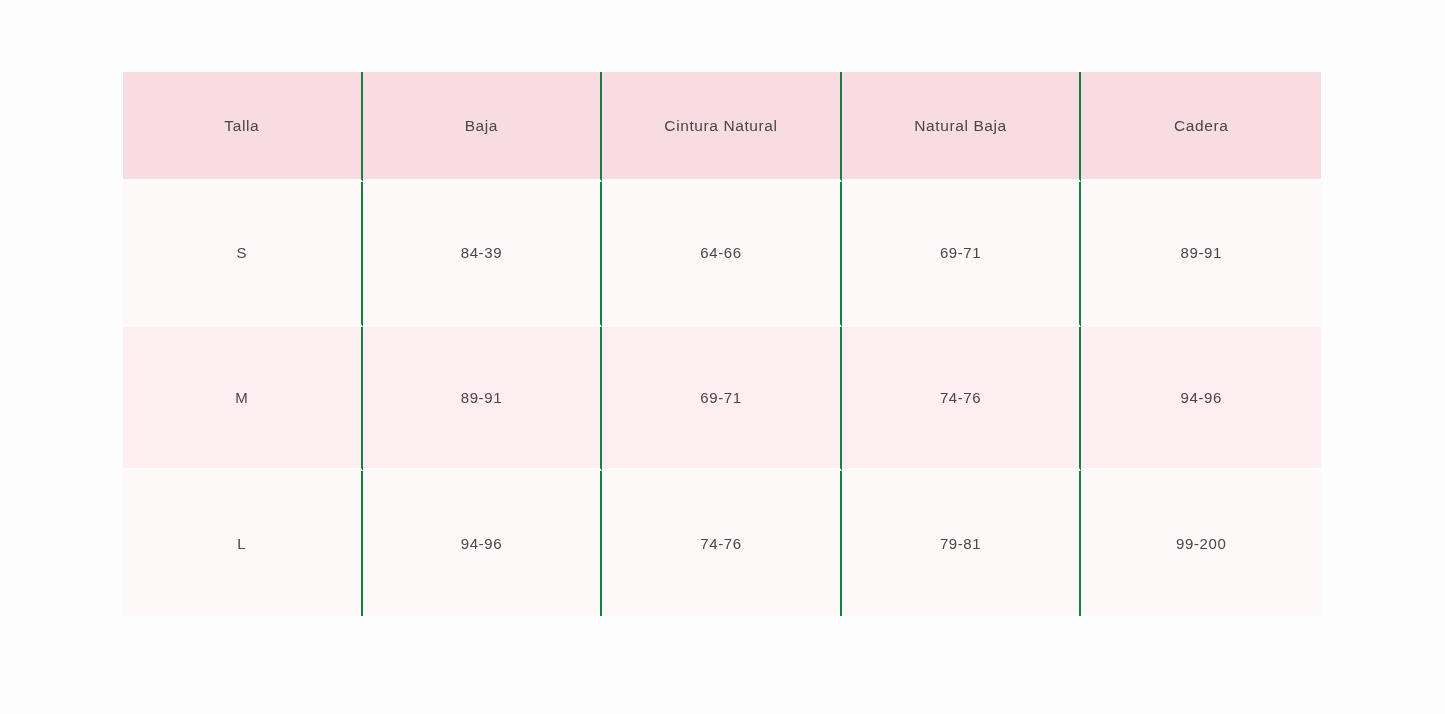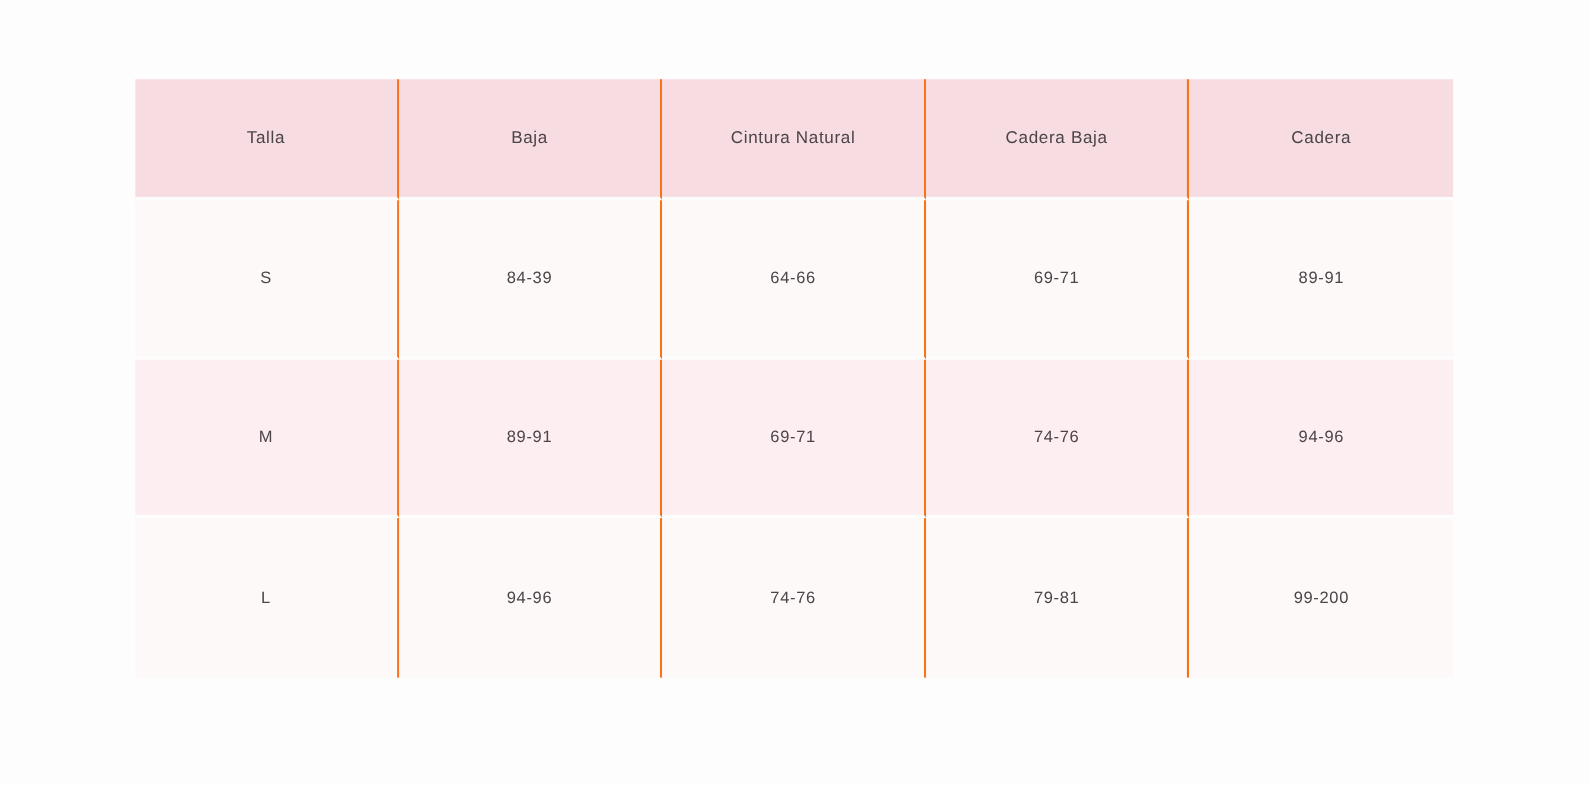--- a/index.html
+++ b/index.html
@@ -36,21 +36,21 @@
 
   .size-table th,
   .size-table td {
     padding: 0;
     margin: 0;
     text-align: center;
     vertical-align: middle;
     font-weight: 400;
     letter-spacing: 0.6px;
     color: #4b4449;
-    border-right: 2px solid #f97316;
+    border-right: 2px solid #15803d;
     border-bottom: 3px solid #fdfdfe;
   }
 
   .size-table th:last-child,
   .size-table td:last-child {
     border-right: none;
     margin-top: 28px;
   }
 
   .size-table tr:last-child td {
@@ -86,21 +86,21 @@
         <col>
         <col>
         <col>
     </colgroup>
 
     <thead>
       <tr>
         <th>Talla</th>
         <th>Baja</th>
         <th>Cintura Natural</th>
-        <th>Cadera Baja</th>
+        <th>Natural Baja</th>
         <th>Cadera</th>
       </tr>
     </thead>
 
     <tbody>
 
 
       <tr class="row-tint-b">
         <td>S</td>
         <td>84-39</td>

